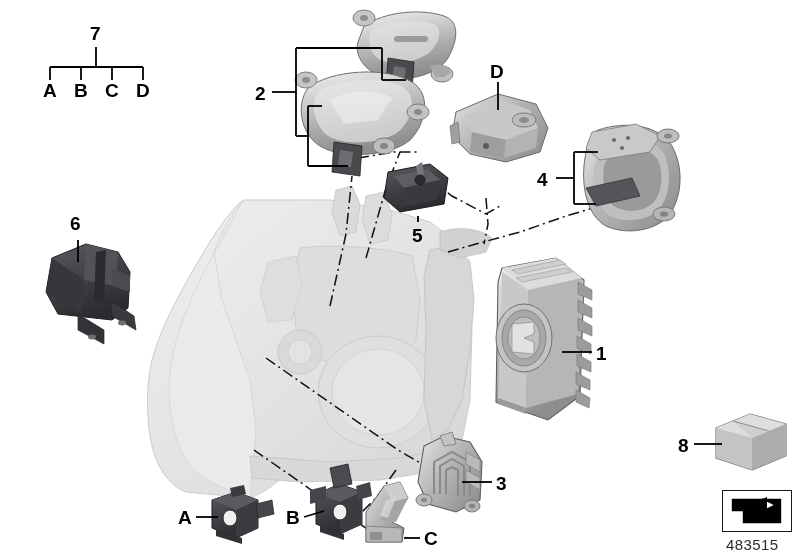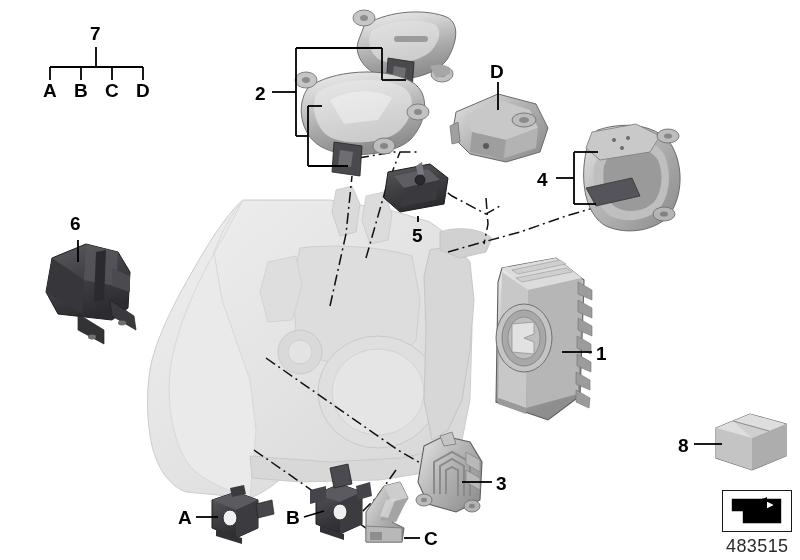--- a/index.html
+++ b/index.html
@@ -8,21 +8,21 @@
     font-family:"Liberation Sans", sans-serif;overflow:hidden;
   }
   .lbl{
     position:absolute;font-weight:bold;color:#000;
     font-family:"Liberation Sans", sans-serif;line-height:1;
     white-space:nowrap;
   }
   .num{font-size:19px;}
   .alpha{font-size:19px;}
   .idtext{
-    position:absolute;font-size:18px;color:#2b2b2b;font-weight:normal;
+    position:absolute;font-size:15px;color:#2b2b2b;font-weight:normal;
     letter-spacing:.4px;
   }
   svg{position:absolute;left:0;top:0;overflow:visible;}
   .idbox{
     position:absolute;border:1.6px solid #1a1a1a;background:#fff;
     box-sizing:border-box;
   }
 </style>
 </head>
 <body>

